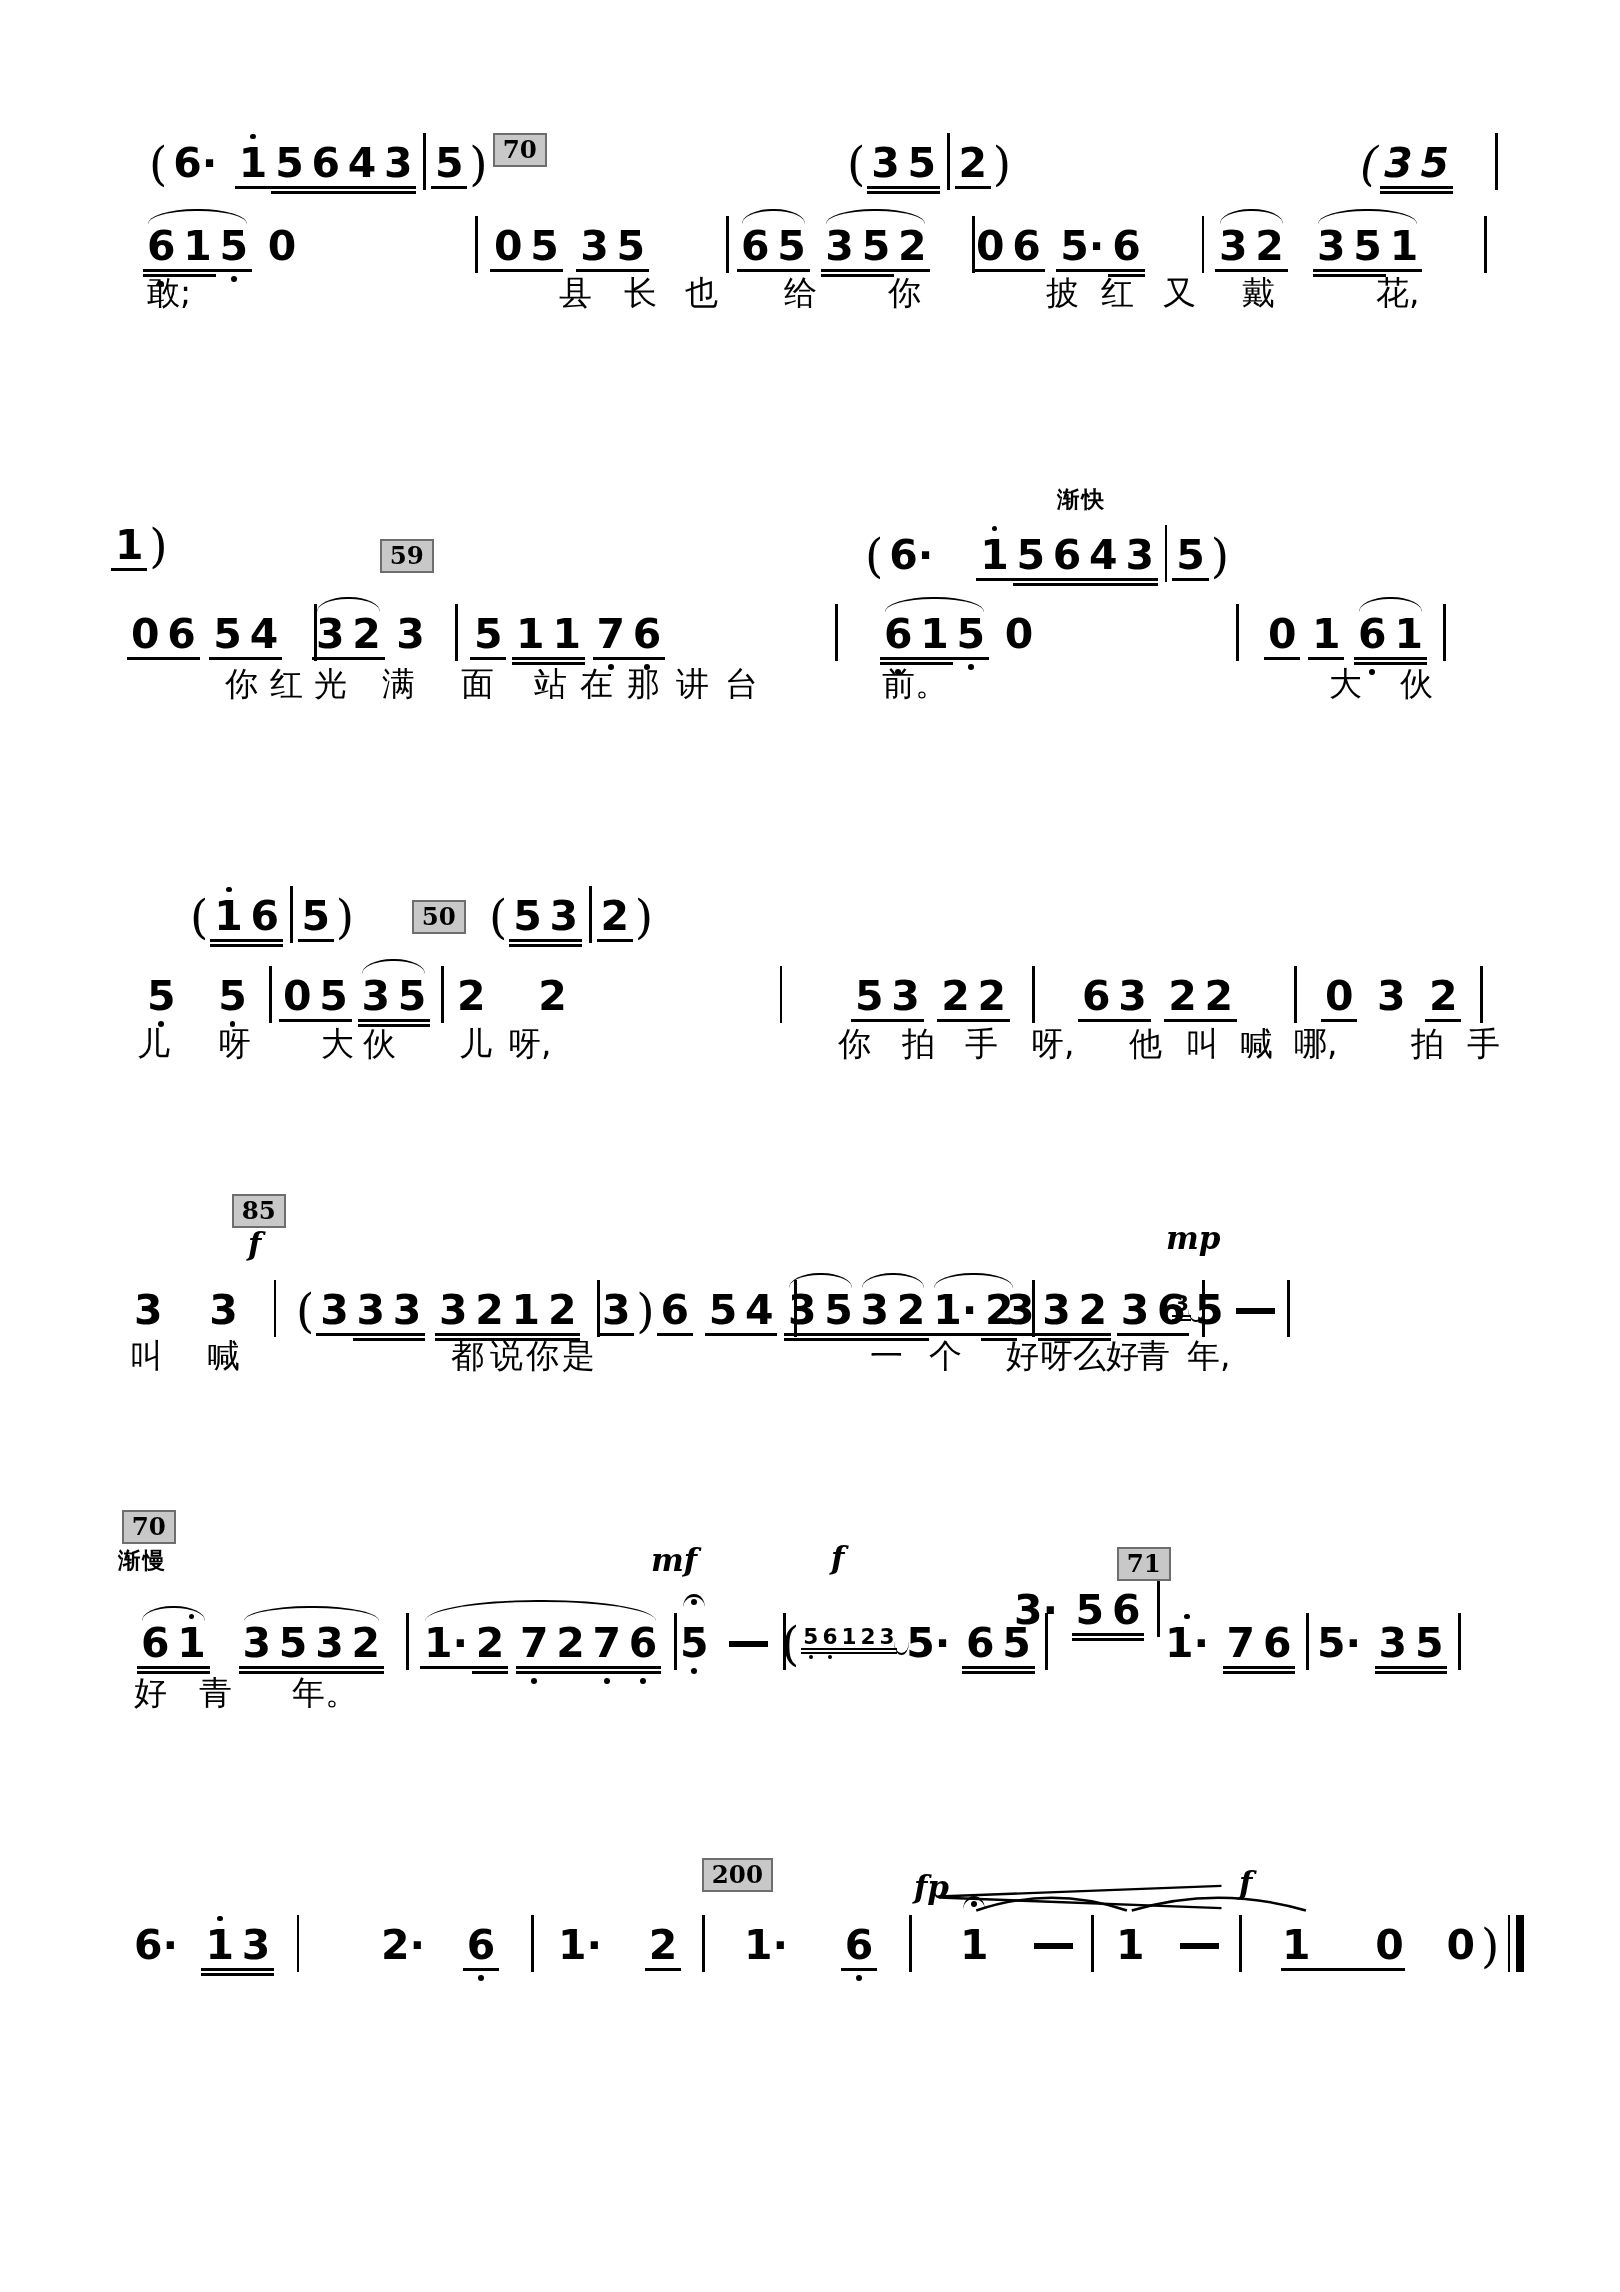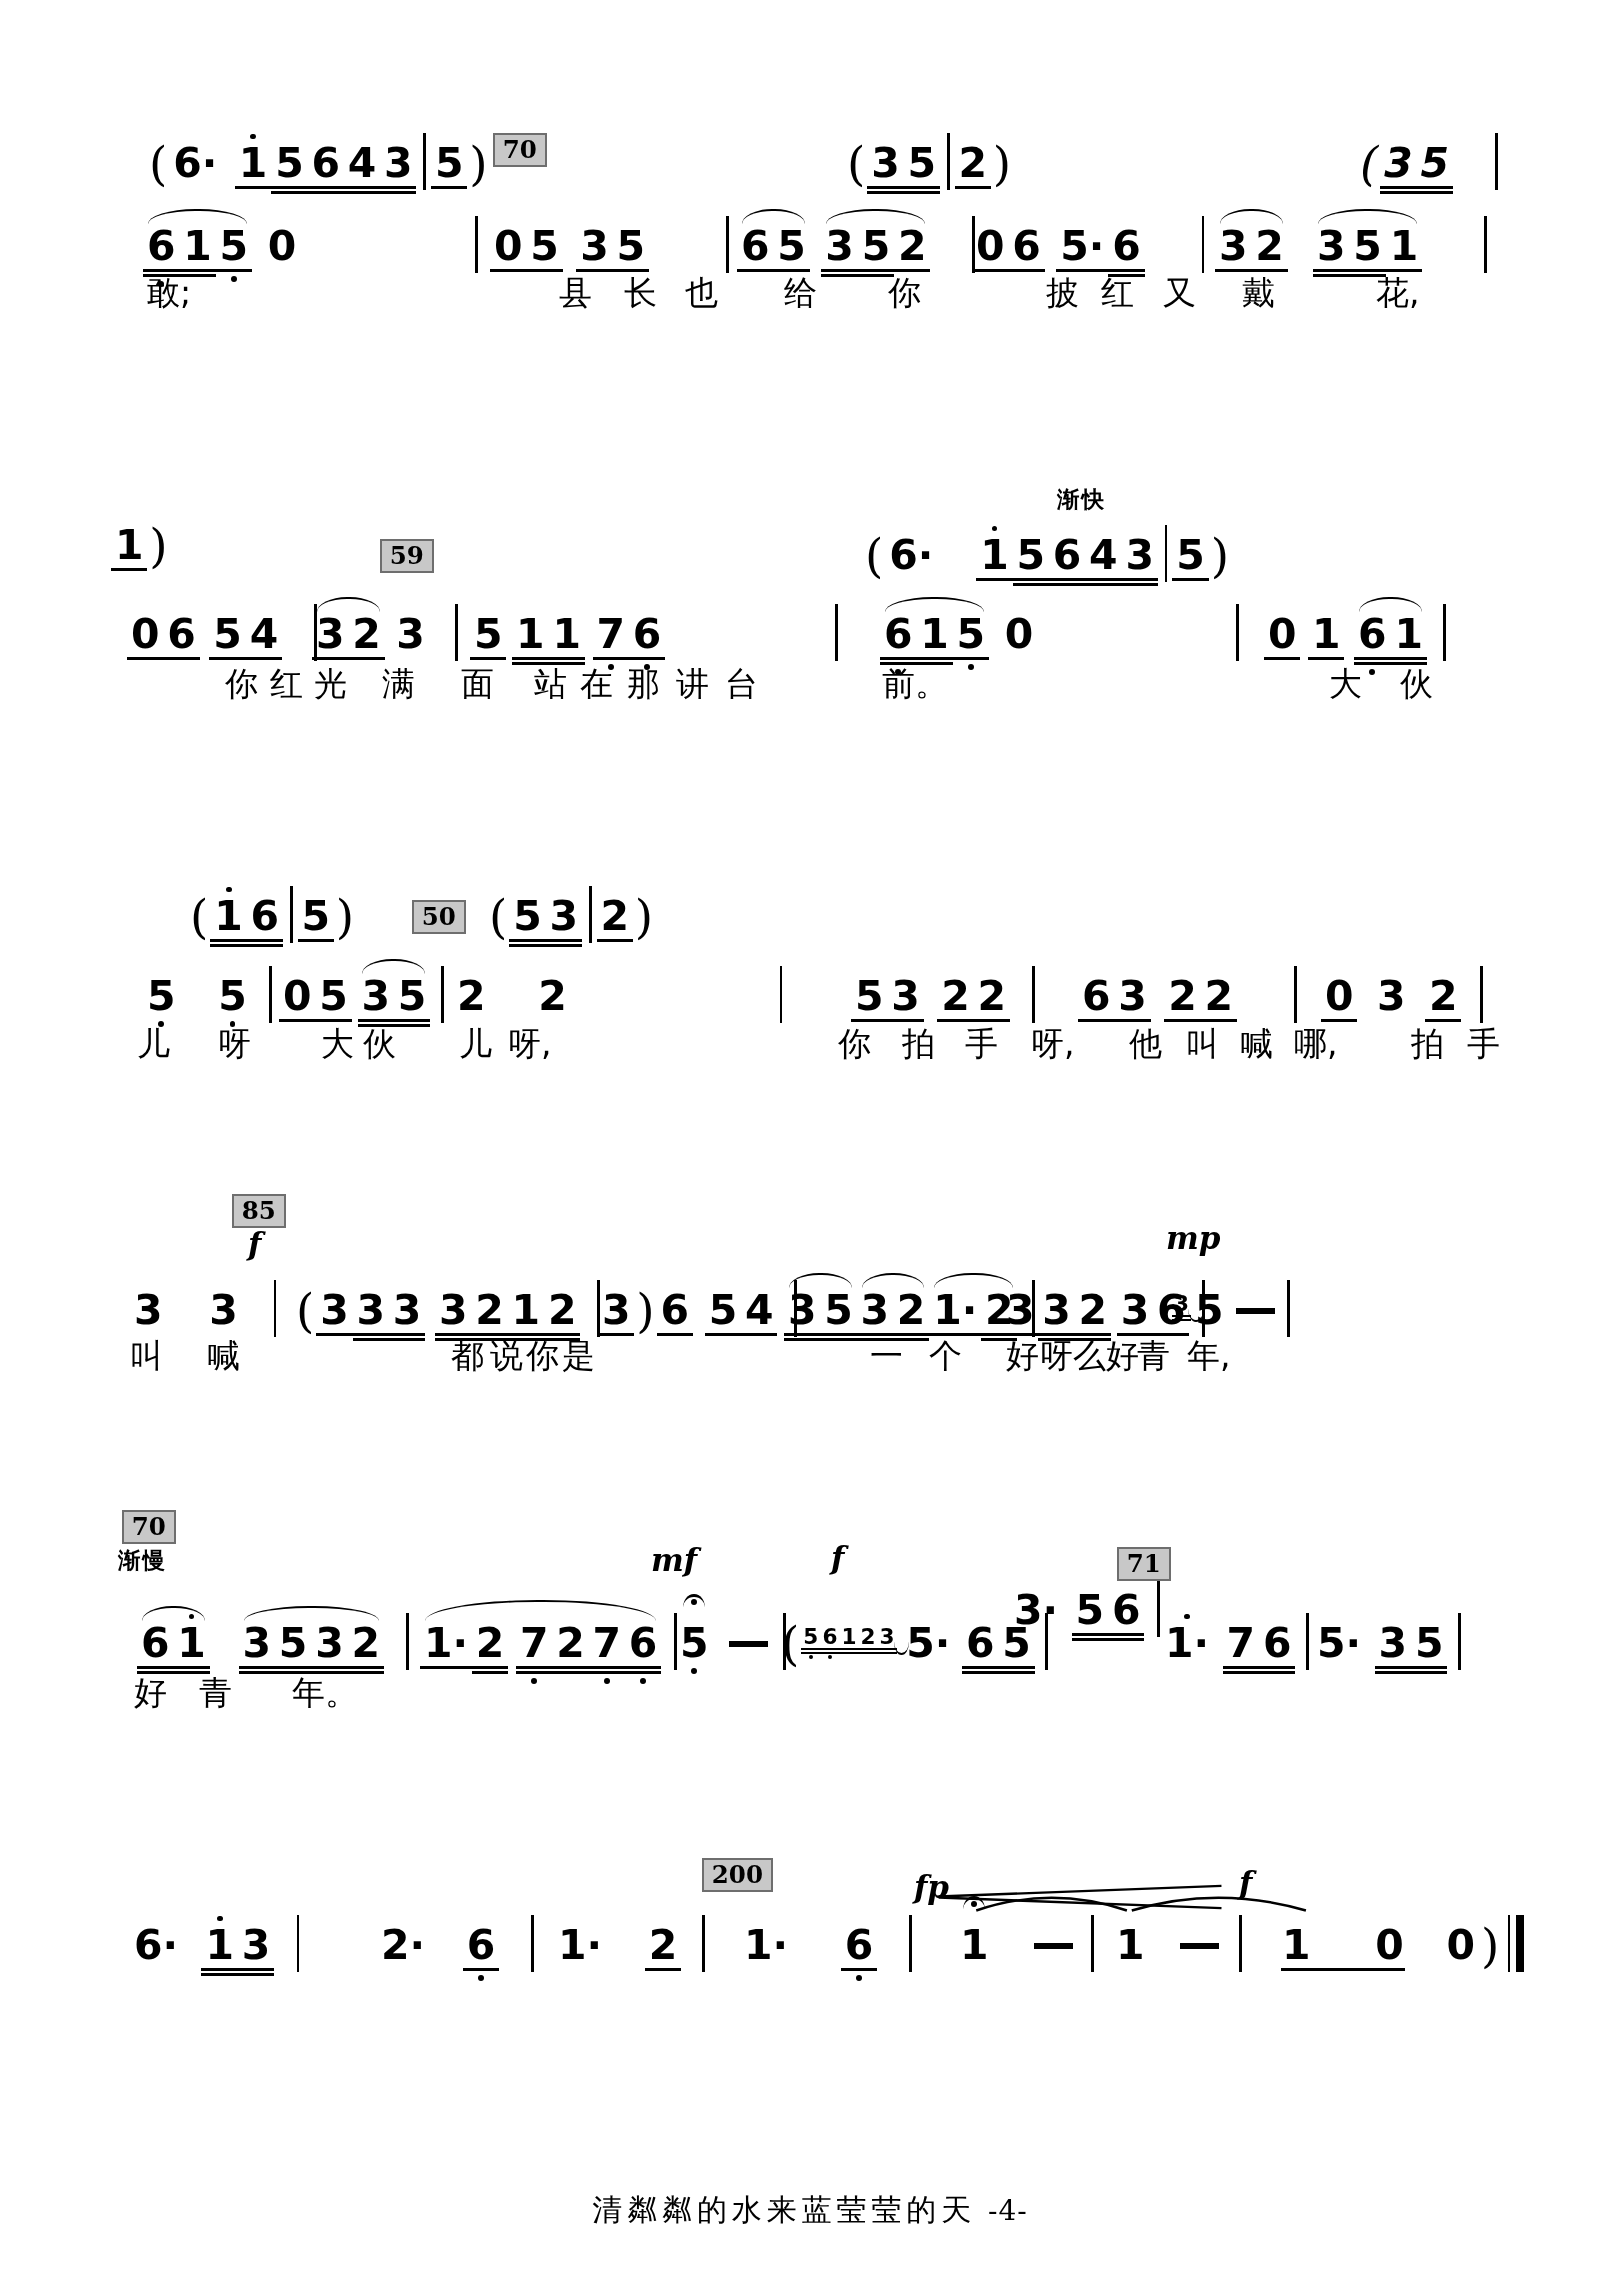--- a/index.html
+++ b/index.html
@@ -183,17 +183,14 @@
   <svg class="ovl" style="left:933px;top:1882px;" width="296" height="31" viewBox="0 0 302 32">
     <line x1="4" y1="15" x2="296" y2="4" stroke="#000" stroke-width="2.5"></line>
     <line x1="4" y1="16" x2="296" y2="27" stroke="#000" stroke-width="2.5"></line>
   </svg>
 
   <svg class="ovl" style="left:968px;top:1888px;" width="353" height="27.4" viewBox="0 0 360 28">
     <path d="M8,23 Q85,-3 162,23" fill="none" stroke="#000" stroke-width="2.5"></path>
     <path d="M167,23 Q255,-3 345,23" fill="none" stroke="#000" stroke-width="2.5"></path>
   </svg>
 
-  <div class="footer">
-    <span>清粼粼的水来蓝莹莹的天</span><span class="pg">-4-</span>
-  </div>
 </div>
 
 
 </body></html>

